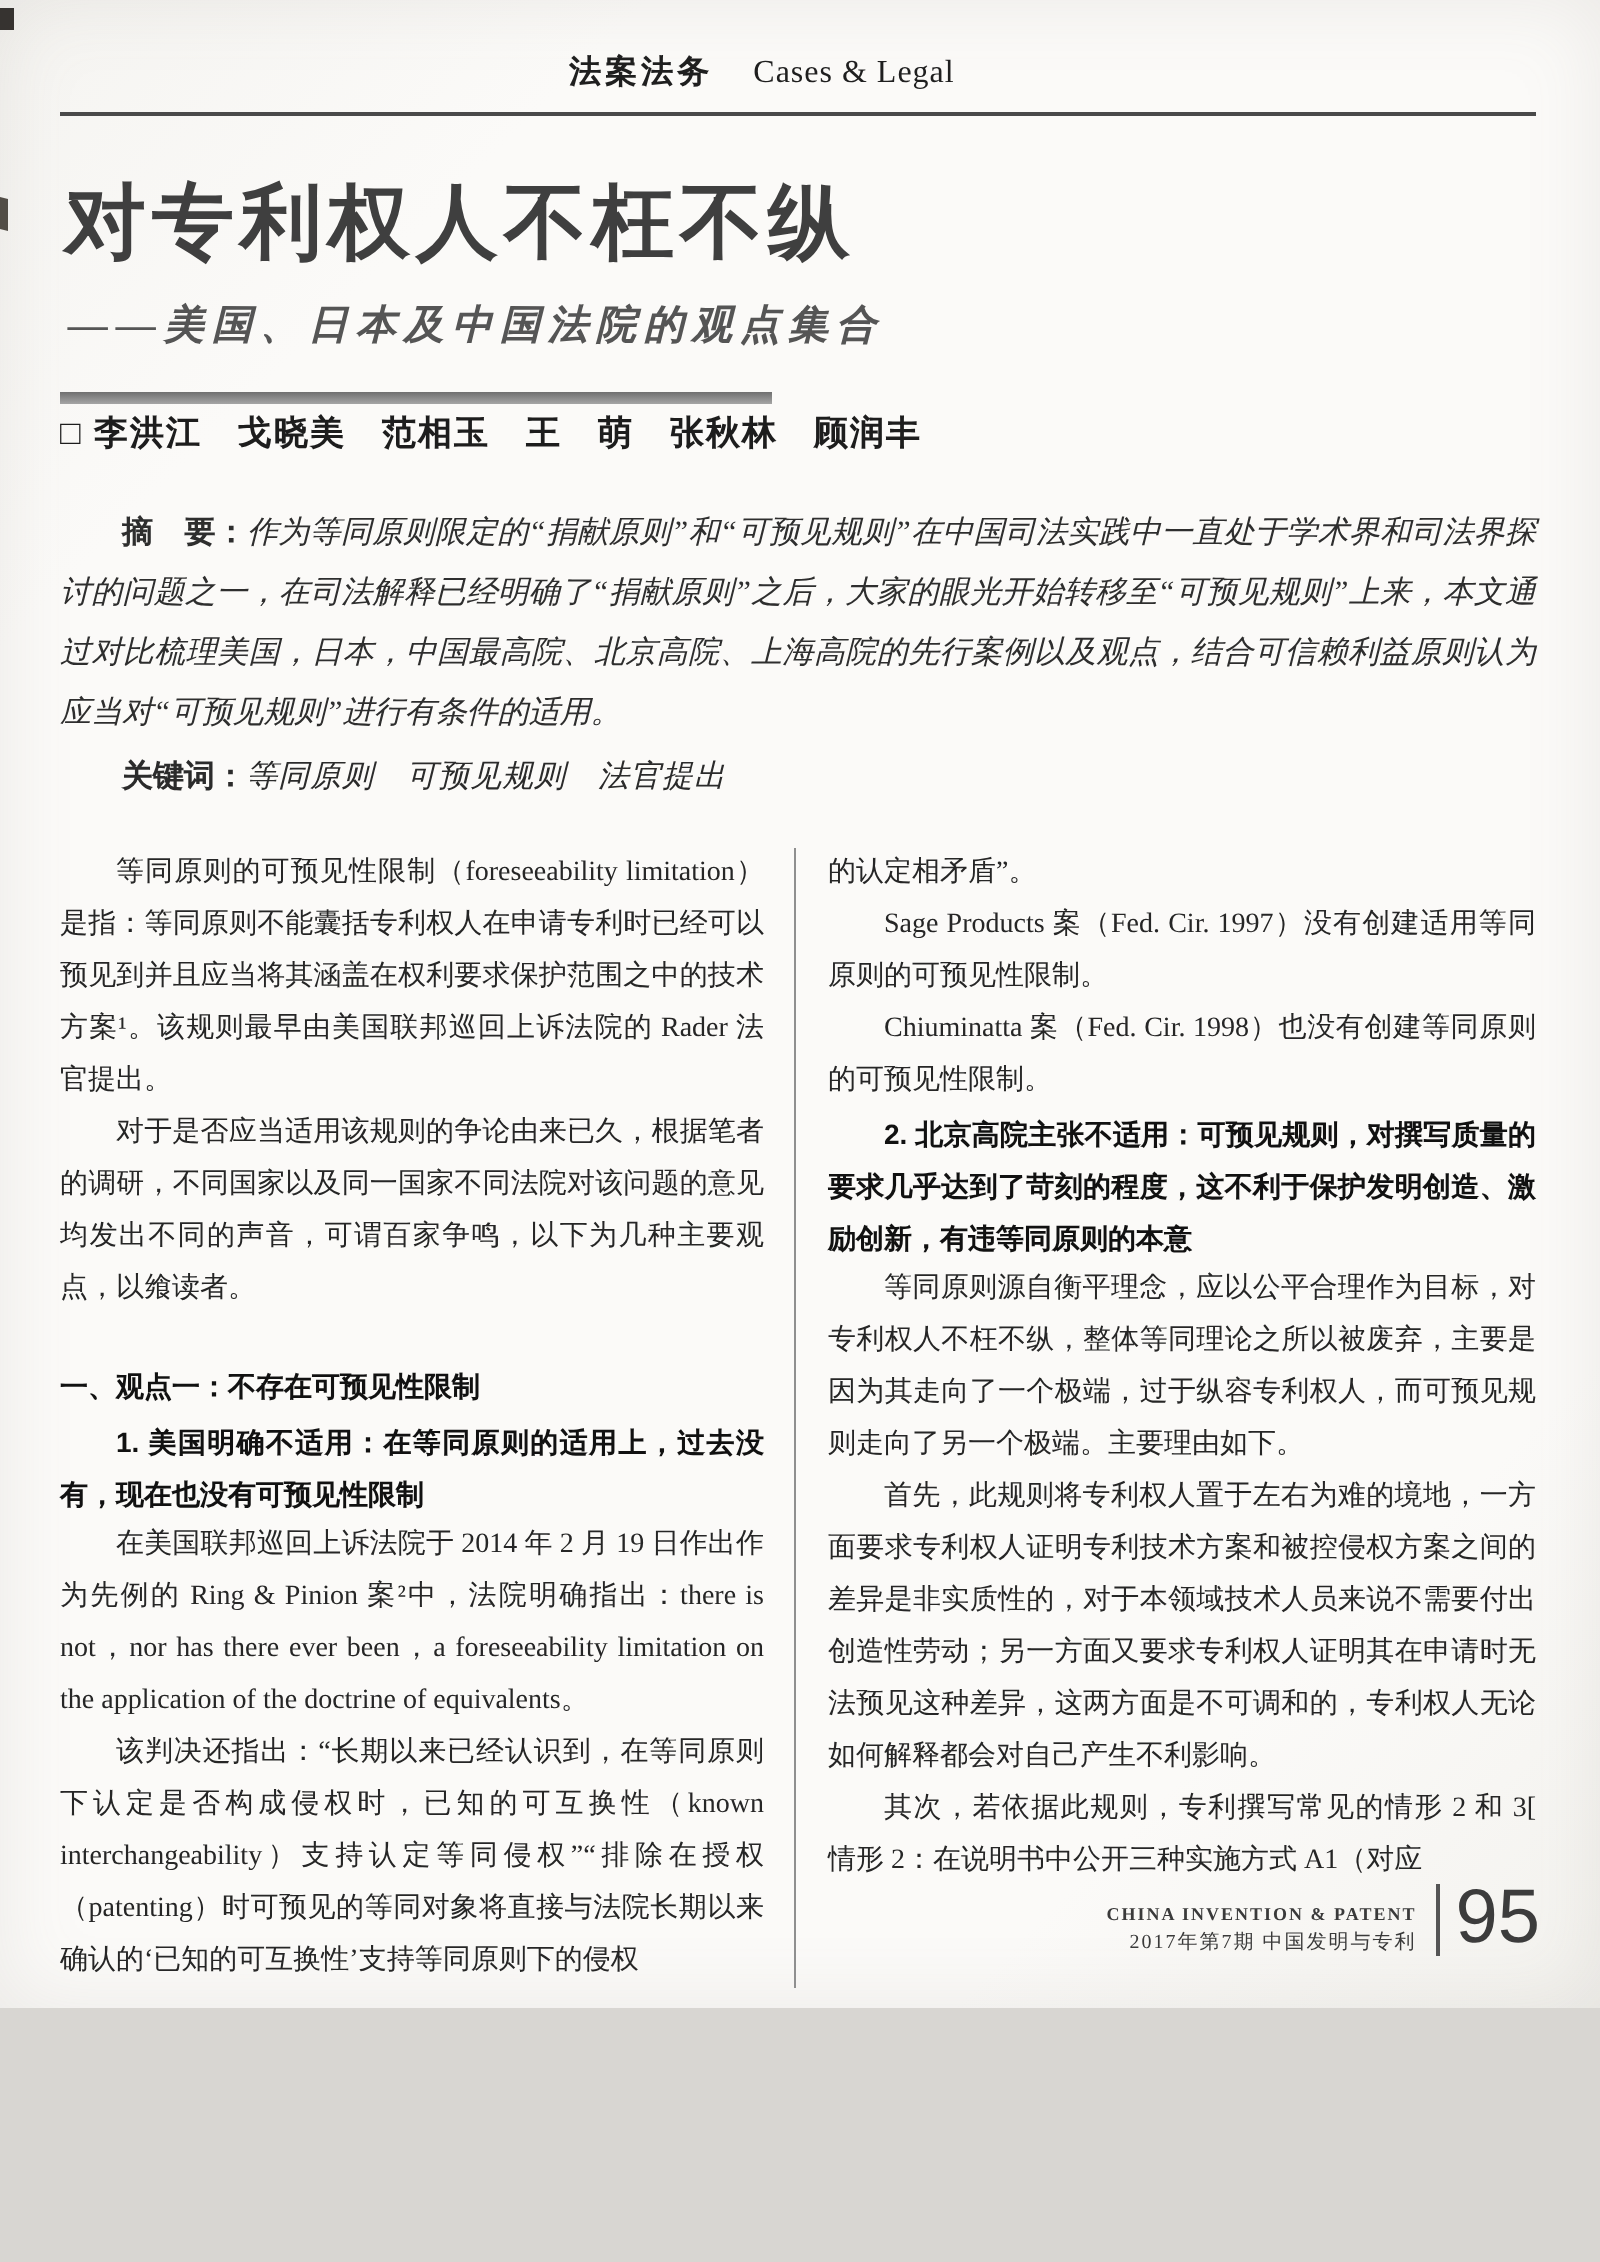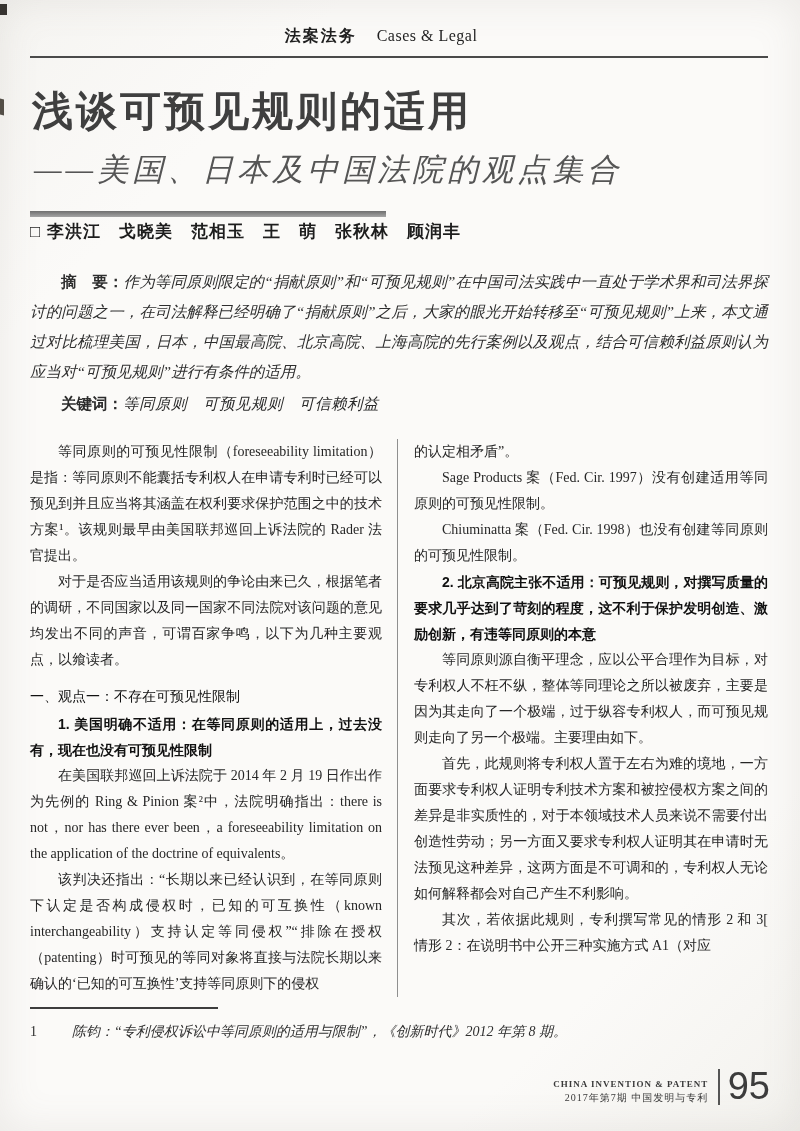--- a/index.html
+++ b/index.html
@@ -2,21 +2,21 @@
 <html><head>
 <meta charset="utf-8">
 <style>
   html,body{margin:0;padding:0;}
   body{
     background:#d8d6d2;
     font-family:"Liberation Serif","DejaVu Serif",serif;
   }
   .page{
     position:relative;
-    width:800px;height:1131px;
+    width:800px;height:1004px;
     margin:0 auto;
     background:linear-gradient(135deg,#f5f4f1 0%,#fbfaf8 18%,#fbfaf8 82%,#f3f2ee 100%);
     overflow:hidden;
     color:#2b2b2b;
     box-shadow:inset 0 0 40px rgba(120,115,105,.12);
   }
   
   .artifact-a{position:absolute;left:0;top:4px;width:7px;height:11px;background:#16130f;opacity:.85;}
   .artifact-b{position:absolute;left:0;top:99px;width:4px;height:16px;background:#2a241d;opacity:.8;transform:skewY(14deg);}
 
@@ -31,23 +31,23 @@
   
   .title{
     margin:30px 0 0 2px;
     font-size:41px;line-height:1.15;
     font-weight:bold;color:#3f3f3f;
     letter-spacing:3px;
     font-family:"Liberation Serif","DejaVu Serif",serif;
   }
   .subtitle{
     margin:14px 0 0 4px;
-    font-size:31px;color:#555;
+    font-size:20px;color:#555;
     font-style:italic;letter-spacing:4px;
-    font-weight:normal;
+    font-weight:bold;
   }
 
   .authors-bar{margin-top:20px;width:356px;height:6px;background:linear-gradient(#6f6f6f,#a5a5a5);}
   .authors{
     margin-top:3px;
     font-family:"Liberation Sans","DejaVu Sans",sans-serif;
     font-weight:bold;font-size:17px;color:#1d1d1d;letter-spacing:1px;
   }
 
   
@@ -59,21 +59,21 @@
   .kw-text{font-style:italic;letter-spacing:.5px;}
 
   
   .columns{display:flex;margin-top:20px;align-items:stretch;}
   .col{font-size:14px;line-height:26px;text-align:justify;color:#262626;}
   .col-left{width:352px;padding-right:15px;}
   .col-divider{width:1px;background:#8f8f8f;}
   .col-right{flex:1;padding-left:16px;}
   .para{margin:0;text-indent:2em;}
   .para.cont{text-indent:0;}
-  .h1p{margin:10px 0 2px 0;font-weight:normal;font-family:"Liberation Sans","DejaVu Sans",sans-serif;color:#111;}
+  .h1p{margin:22px 0 2px 0;font-weight:bold;font-family:"Liberation Sans","DejaVu Sans",sans-serif;color:#111;}
   .h2p{margin:0;font-weight:bold;font-family:"Liberation Sans","DejaVu Sans",sans-serif;text-indent:2em;color:#111;}
 
   
   .footnote-area{margin-top:10px;}
   .fn-rule{width:188px;height:1.5px;background:#3d3d3d;margin-bottom:10px;}
   .fn{display:flex;font-size:14px;line-height:25px;color:#2e2e2e;}
   .fn-num{width:42px;flex:0 0 42px;}
   .fn-text.kai{font-style:italic;}
 
   
@@ -94,31 +94,31 @@
   <div class="artifact-a"></div>
   <div class="artifact-b"></div>
 
   <div class="inner">
     <div class="header">
       <span class="header-cn">法案法务</span>
       <span class="header-en">Cases &amp; Legal</span>
     </div>
     <div class="header-rule"></div>
 
-    <h1 class="title">浅谈可预见规则的适用</h1>
+    <h1 class="title">对专利权人不枉不纵</h1>
     <h2 class="subtitle">——美国、日本及中国法院的观点集合</h2>
 
     <div class="authors-bar"></div>
     <div class="authors">□ 李洪江　戈晓美　范相玉　王　萌　张秋林　顾润丰</div>
 
     <div class="abstract">
       <span class="abs-label">摘　要：</span><span class="abs-body">作为等同原则限定的“捐献原则”和“可预见规则”在中国司法实践中一直处于学术界和司法界探讨的问题之一，在司法解释已经明确了“捐献原则”之后，大家的眼光开始转移至“可预见规则”上来，本文通过对比梳理美国，日本，中国最高院、北京高院、上海高院的先行案例以及观点，结合可信赖利益原则认为应当对“可预见规则”进行有条件的适用。</span>
     </div>
     <div class="keywords">
-      <span class="kw-label">关键词：</span><span class="kw-text">等同原则　可预见规则　可信赖利益</span>
+      <span class="kw-label">关键词：</span><span class="kw-text">等同原则　可预见规则　法官提出</span>
     </div>
 
     <div class="columns">
       <div class="col col-left">
         <p class="para">等同原则的可预见性限制（foreseeability limitation）是指：等同原则不能囊括专利权人在申请专利时已经可以预见到并且应当将其涵盖在权利要求保护范围之中的技术方案¹。该规则最早由美国联邦巡回上诉法院的 Rader 法官提出。</p>
         <p class="para">对于是否应当适用该规则的争论由来已久，根据笔者的调研，不同国家以及同一国家不同法院对该问题的意见均发出不同的声音，可谓百家争鸣，以下为几种主要观点，以飨读者。</p>
         <p class="h1p">一、观点一：不存在可预见性限制</p>
         <p class="h2p">1. 美国明确不适用：在等同原则的适用上，过去没有，现在也没有可预见性限制</p>
         <p class="para">在美国联邦巡回上诉法院于 2014 年 2 月 19 日作出作为先例的 Ring &amp; Pinion 案²中，法院明确指出：there is not，nor has there ever been，a foreseeability limitation on the application of the doctrine of equivalents。</p>
         <p class="para">该判决还指出：“长期以来已经认识到，在等同原则下认定是否构成侵权时，已知的可互换性（known interchangeability）支持认定等同侵权”“排除在授权（patenting）时可预见的等同对象将直接与法院长期以来确认的‘已知的可互换性’支持等同原则下的侵权</p>

